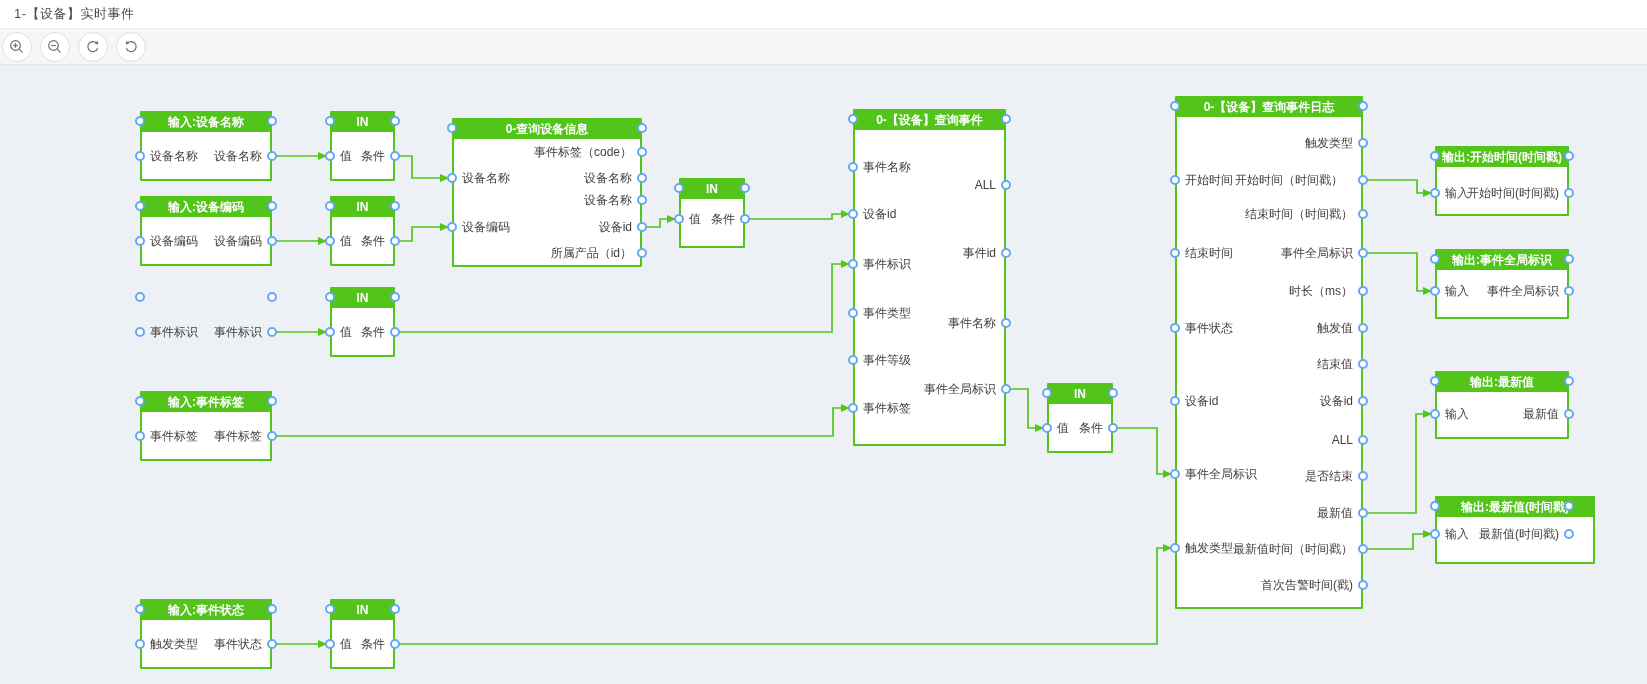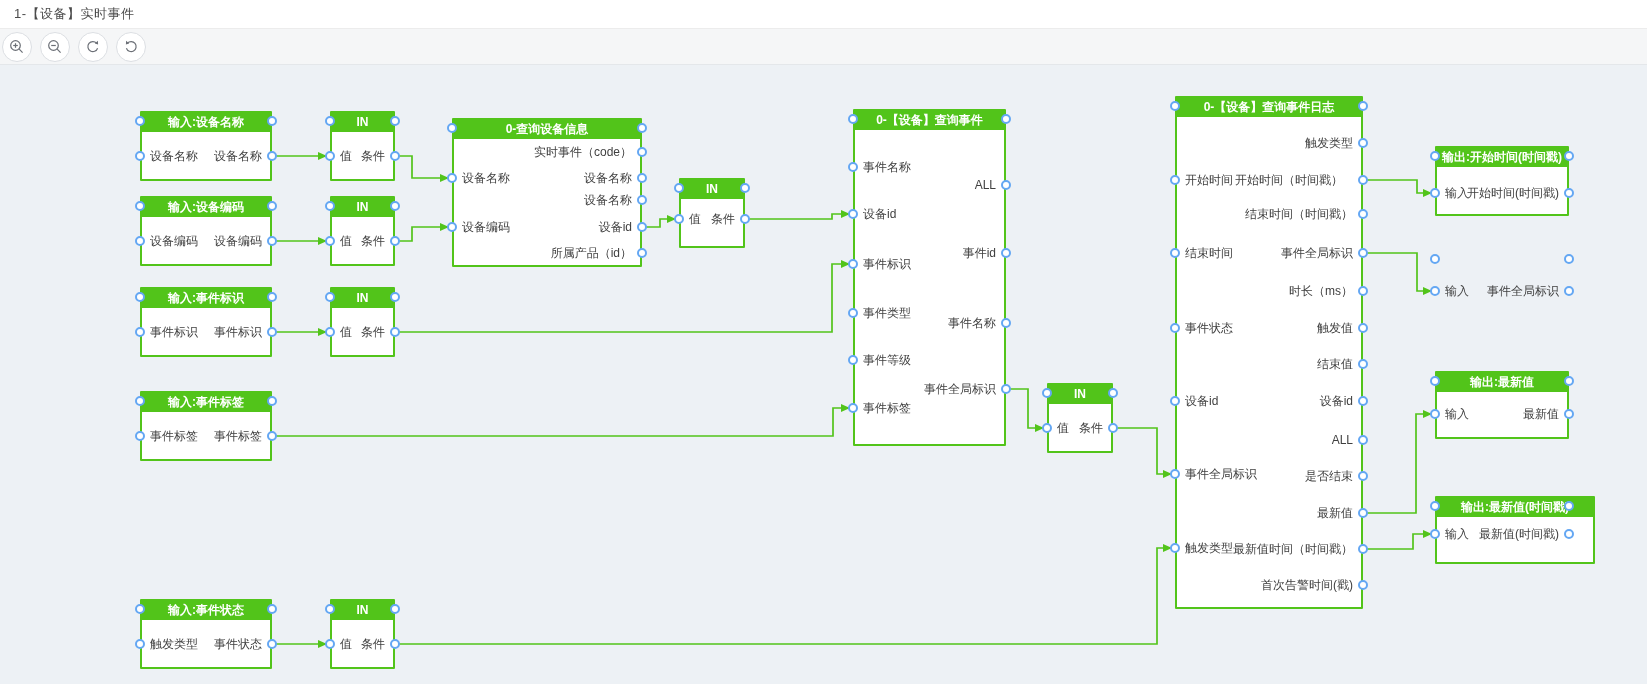--- a/index.html
+++ b/index.html
@@ -166,41 +166,38 @@
     <div class="node" style="left: 452px; top: 53px; width: 190px; height: 149px;">
       <div class="node-header">0-查询设备信息</div>
     </div>
     <div class="port" style="left: 447px; top: 58px;"></div>
     <div class="port" style="left: 637px; top: 58px;"></div>
     <div class="port" style="left: 447px; top: 108px;"></div>
     <div class="port-label" style="top: 105px; left: 462px;">设备名称</div>
     <div class="port" style="left: 447px; top: 157px;"></div>
     <div class="port-label" style="top: 154px; left: 462px;">设备编码</div>
     <div class="port" style="left: 637px; top: 82px;"></div>
-    <div class="port-label right" style="top: 79px; left: 632px;">实时事件（code）</div>
+    <div class="port-label right" style="top: 79px; left: 632px;">事件标签（code）</div>
     <div class="port" style="left: 637px; top: 108px;"></div>
     <div class="port-label right" style="top: 105px; left: 632px;">设备名称</div>
     <div class="port" style="left: 637px; top: 130px;"></div>
     <div class="port-label right" style="top: 127px; left: 632px;">设备名称</div>
     <div class="port" style="left: 637px; top: 157px;"></div>
     <div class="port-label right" style="top: 154px; left: 632px;">设备id</div>
     <div class="port" style="left: 637px; top: 183px;"></div>
     <div class="port-label right" style="top: 180px; left: 632px;">所属产品（id）</div>
     <div class="node" style="left: 679px; top: 113px; width: 66px; height: 70px;">
       <div class="node-header">IN</div>
     </div>
     <div class="port" style="left: 674px; top: 118px;"></div>
     <div class="port" style="left: 740px; top: 118px;"></div>
     <div class="port" style="left: 674px; top: 149px;"></div>
     <div class="port-label" style="top: 146px; left: 689px;">值</div>
     <div class="port" style="left: 740px; top: 149px;"></div>
     <div class="port-label right" style="top: 146px; left: 735px;">条件</div>
-    <div class="node" style="left: 140px; top: 222px; width: 132px; height: 70px;">
-      <div class="node-header">输入:事件标识</div>
-    </div>
     <div class="port" style="left: 135px; top: 227px;"></div>
     <div class="port" style="left: 267px; top: 227px;"></div>
     <div class="port" style="left: 135px; top: 262px;"></div>
     <div class="port-label" style="top: 259px; left: 150px;">事件标识</div>
     <div class="port" style="left: 267px; top: 262px;"></div>
     <div class="port-label right" style="top: 259px; left: 262px;">事件标识</div>
     <div class="node" style="left: 330px; top: 222px; width: 65px; height: 70px;">
       <div class="node-header">IN</div>
     </div>
     <div class="port" style="left: 325px; top: 227px;"></div>
@@ -297,20 +294,23 @@
     <div class="port-label right" style="top: 512px; left: 1353px;">首次告警时间(戳)</div>
     <div class="node" style="left: 1435px; top: 81px; width: 134px; height: 70px; padding-left: 39px;">
       <div class="node-header">输出:开始时间(时间戳)</div>
     </div>
     <div class="port" style="left: 1430px; top: 86px;"></div>
     <div class="port" style="left: 1564px; top: 86px;"></div>
     <div class="port" style="left: 1430px; top: 123px;"></div>
     <div class="port-label" style="top: 120px; left: 1445px;">输入</div>
     <div class="port" style="left: 1564px; top: 123px;"></div>
     <div class="port-label right" style="top: 120px; left: 1559px;">开始时间(时间戳)</div>
+    <div class="node" style="left: 1435px; top: 184px; width: 134px; height: 70px;">
+      <div class="node-header">输出:事件全局标识</div>
+    </div>
     <div class="port" style="left: 1430px; top: 189px;"></div>
     <div class="port" style="left: 1564px; top: 189px;"></div>
     <div class="port" style="left: 1430px; top: 221px;"></div>
     <div class="port-label" style="top: 218px; left: 1445px;">输入</div>
     <div class="port" style="left: 1564px; top: 221px;"></div>
     <div class="port-label right" style="top: 218px; left: 1559px;">事件全局标识</div>
     <div class="node" style="left: 1435px; top: 306px; width: 134px; height: 68px;">
       <div class="node-header">输出:最新值</div>
     </div>
     <div class="port" style="left: 1430px; top: 311px;"></div>

